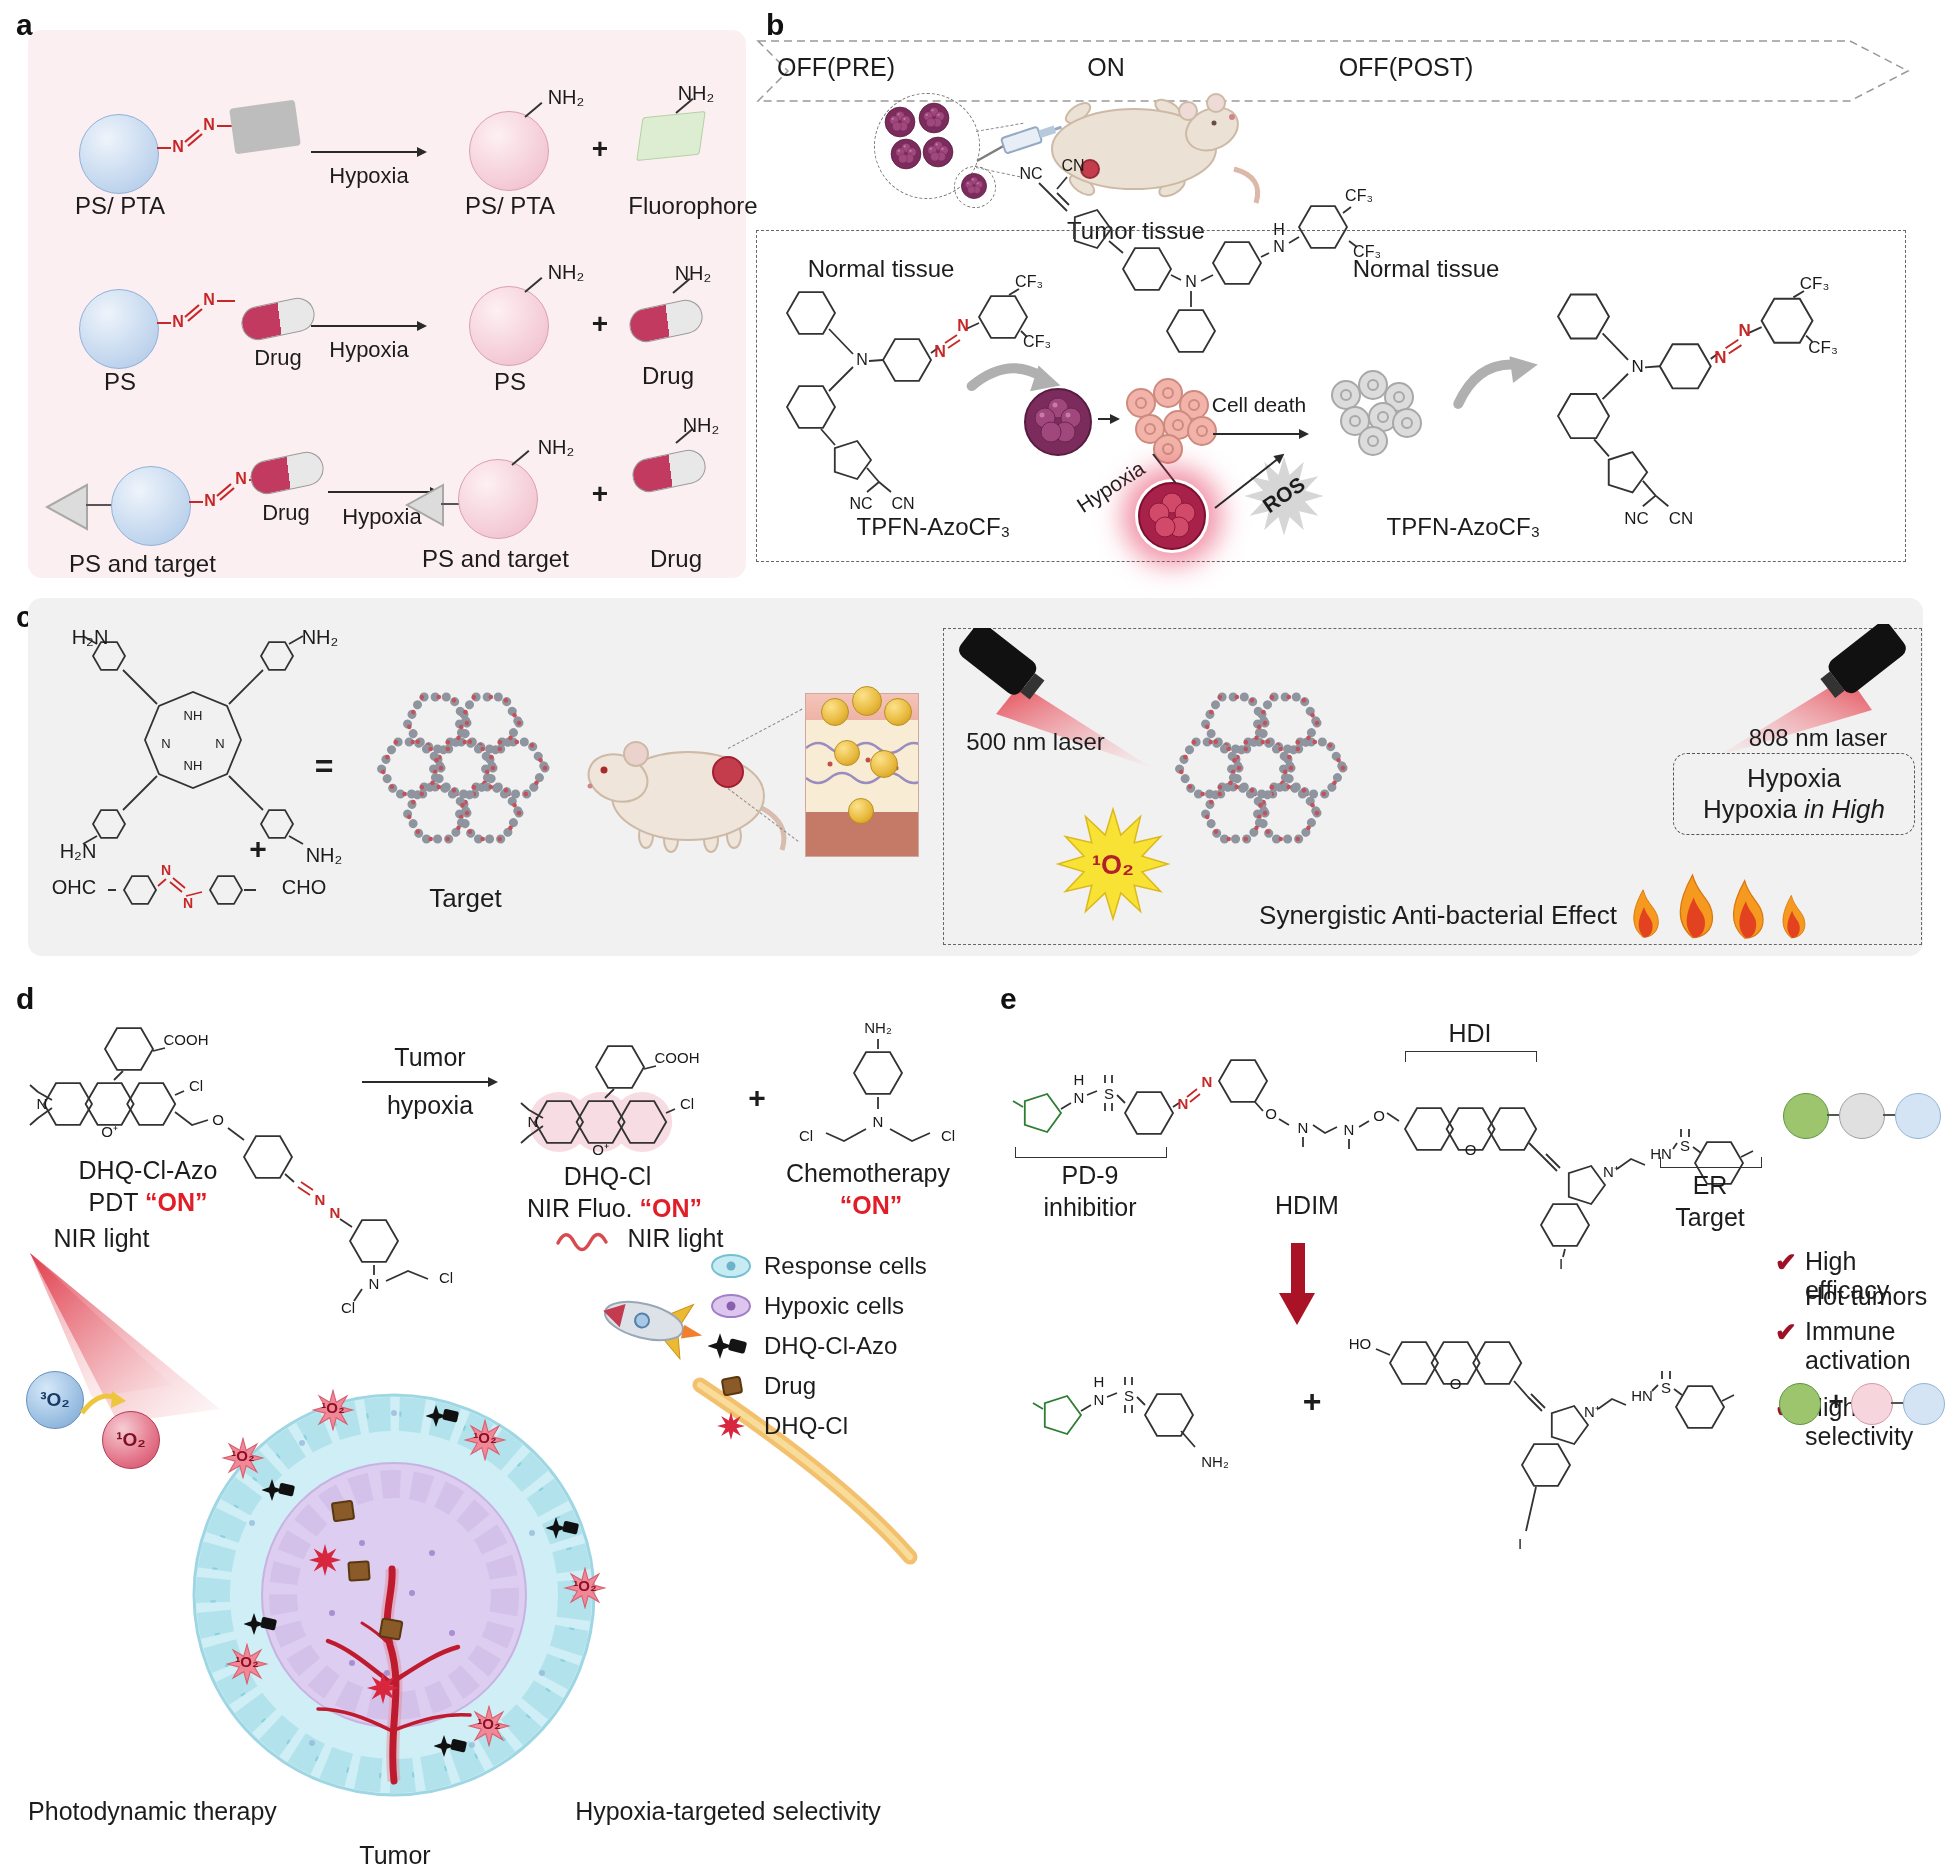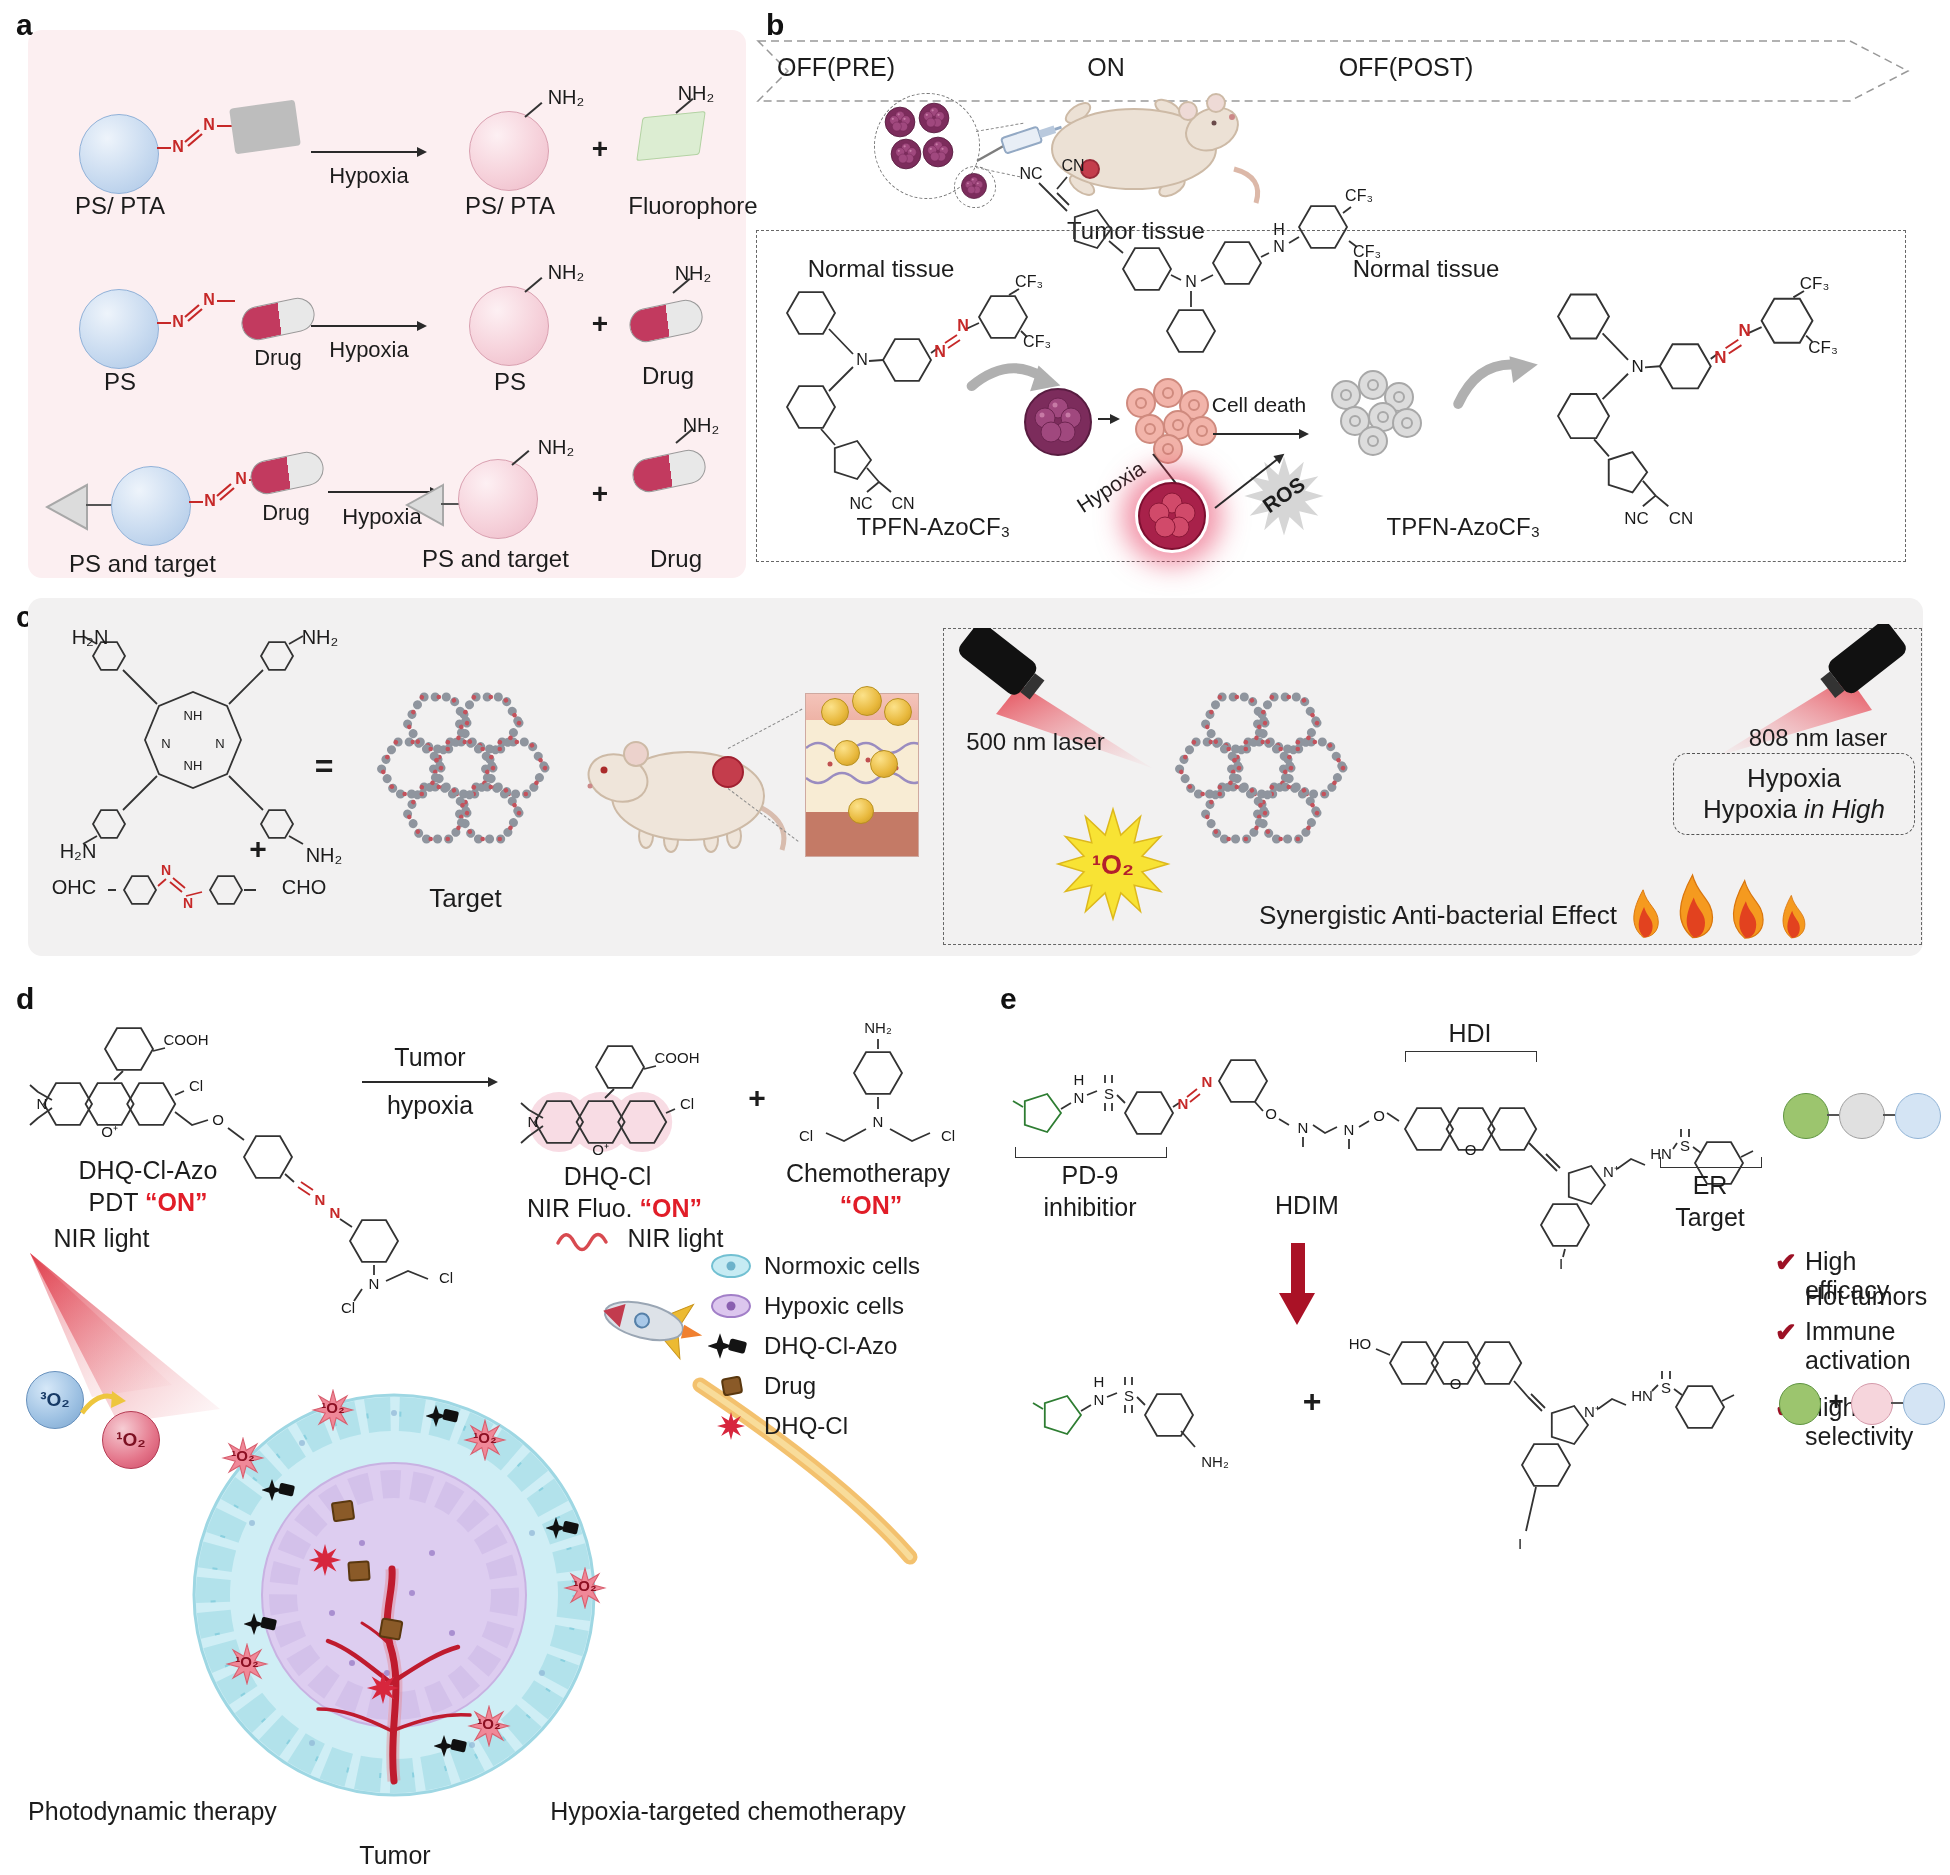--- a/index.html
+++ b/index.html
@@ -715,21 +715,21 @@
   <svg class="ab" style="left:628px;top:402px" width="285" height="200" viewBox="0 0 285 200">
     <path d="M62 8 C140 60 220 120 272 180" stroke="#f0b24a" stroke-width="15" fill="none" stroke-linecap="round" opacity="0.8"></path>
     <path d="M62 8 C140 60 220 120 272 180" stroke="#f8dc9a" stroke-width="6" fill="none" stroke-linecap="round"></path>
   </svg>
 
   <div class="ab leg" style="left:698px;top:276px">
     <svg width="46" height="30" viewBox="0 0 46 30">
           <ellipse cx="23" cy="15" rx="19" ry="11" fill="#c6ebf3" stroke="#72c0d2" stroke-width="2"></ellipse>
           <circle cx="23" cy="15" r="4.5" fill="#6cb2ca"></circle>
         </svg>
-    <span class="lbl">Normoxic cells</span>
+    <span class="lbl">Response cells</span>
   </div>
   <div class="ab leg" style="left:698px;top:316px">
     <svg width="46" height="30" viewBox="0 0 46 30">
           <ellipse cx="23" cy="15" rx="19" ry="11" fill="#dcc6ee" stroke="#a27fc8" stroke-width="2"></ellipse>
           <circle cx="23" cy="15" r="4.5" fill="#8a5fb0"></circle>
         </svg>
     <span class="lbl">Hypoxic cells</span>
   </div>
   <div class="ab leg" style="left:698px;top:356px">
     <svg width="46" height="30" viewBox="0 0 46 30">
@@ -746,21 +746,21 @@
   </div>
   <div class="ab leg" style="left:698px;top:436px">
     <svg width="46" height="30" viewBox="0 0 46 30">
           <use href="#star8" transform="translate(23,15)" fill="#d7263d"></use>
         </svg>
     <span class="lbl">DHQ-Cl</span>
   </div>
 
   <span class="tx f25" style="left:5px;top:822px;width:275px">Photodynamic therapy</span>
   <span class="tx f25" style="left:315px;top:866px;width:140px">Tumor</span>
-  <span class="tx f25" style="left:518px;top:822px;width:400px">Hypoxia-targeted chemotherapy</span>
+  <span class="tx f25" style="left:518px;top:822px;width:400px">Hypoxia-targeted selectivity</span>
 </div>
 
 <span class="plabel" style="left:1000px;top:982px">e</span>
 <div class="ab" style="left:985px;top:975px;width:960px;height:898px">
 
   <span class="tx f25" style="left:420px;top:44px;width:130px">HDI</span>
   <div class="brkt-dn" style="left:420px;top:76px;width:130px"></div>
 
   <svg class="ab" style="left:20px;top:56px" width="780" height="245" viewBox="0 0 780 245">
     <use href="#thiaz" x="6" y="30"></use>

